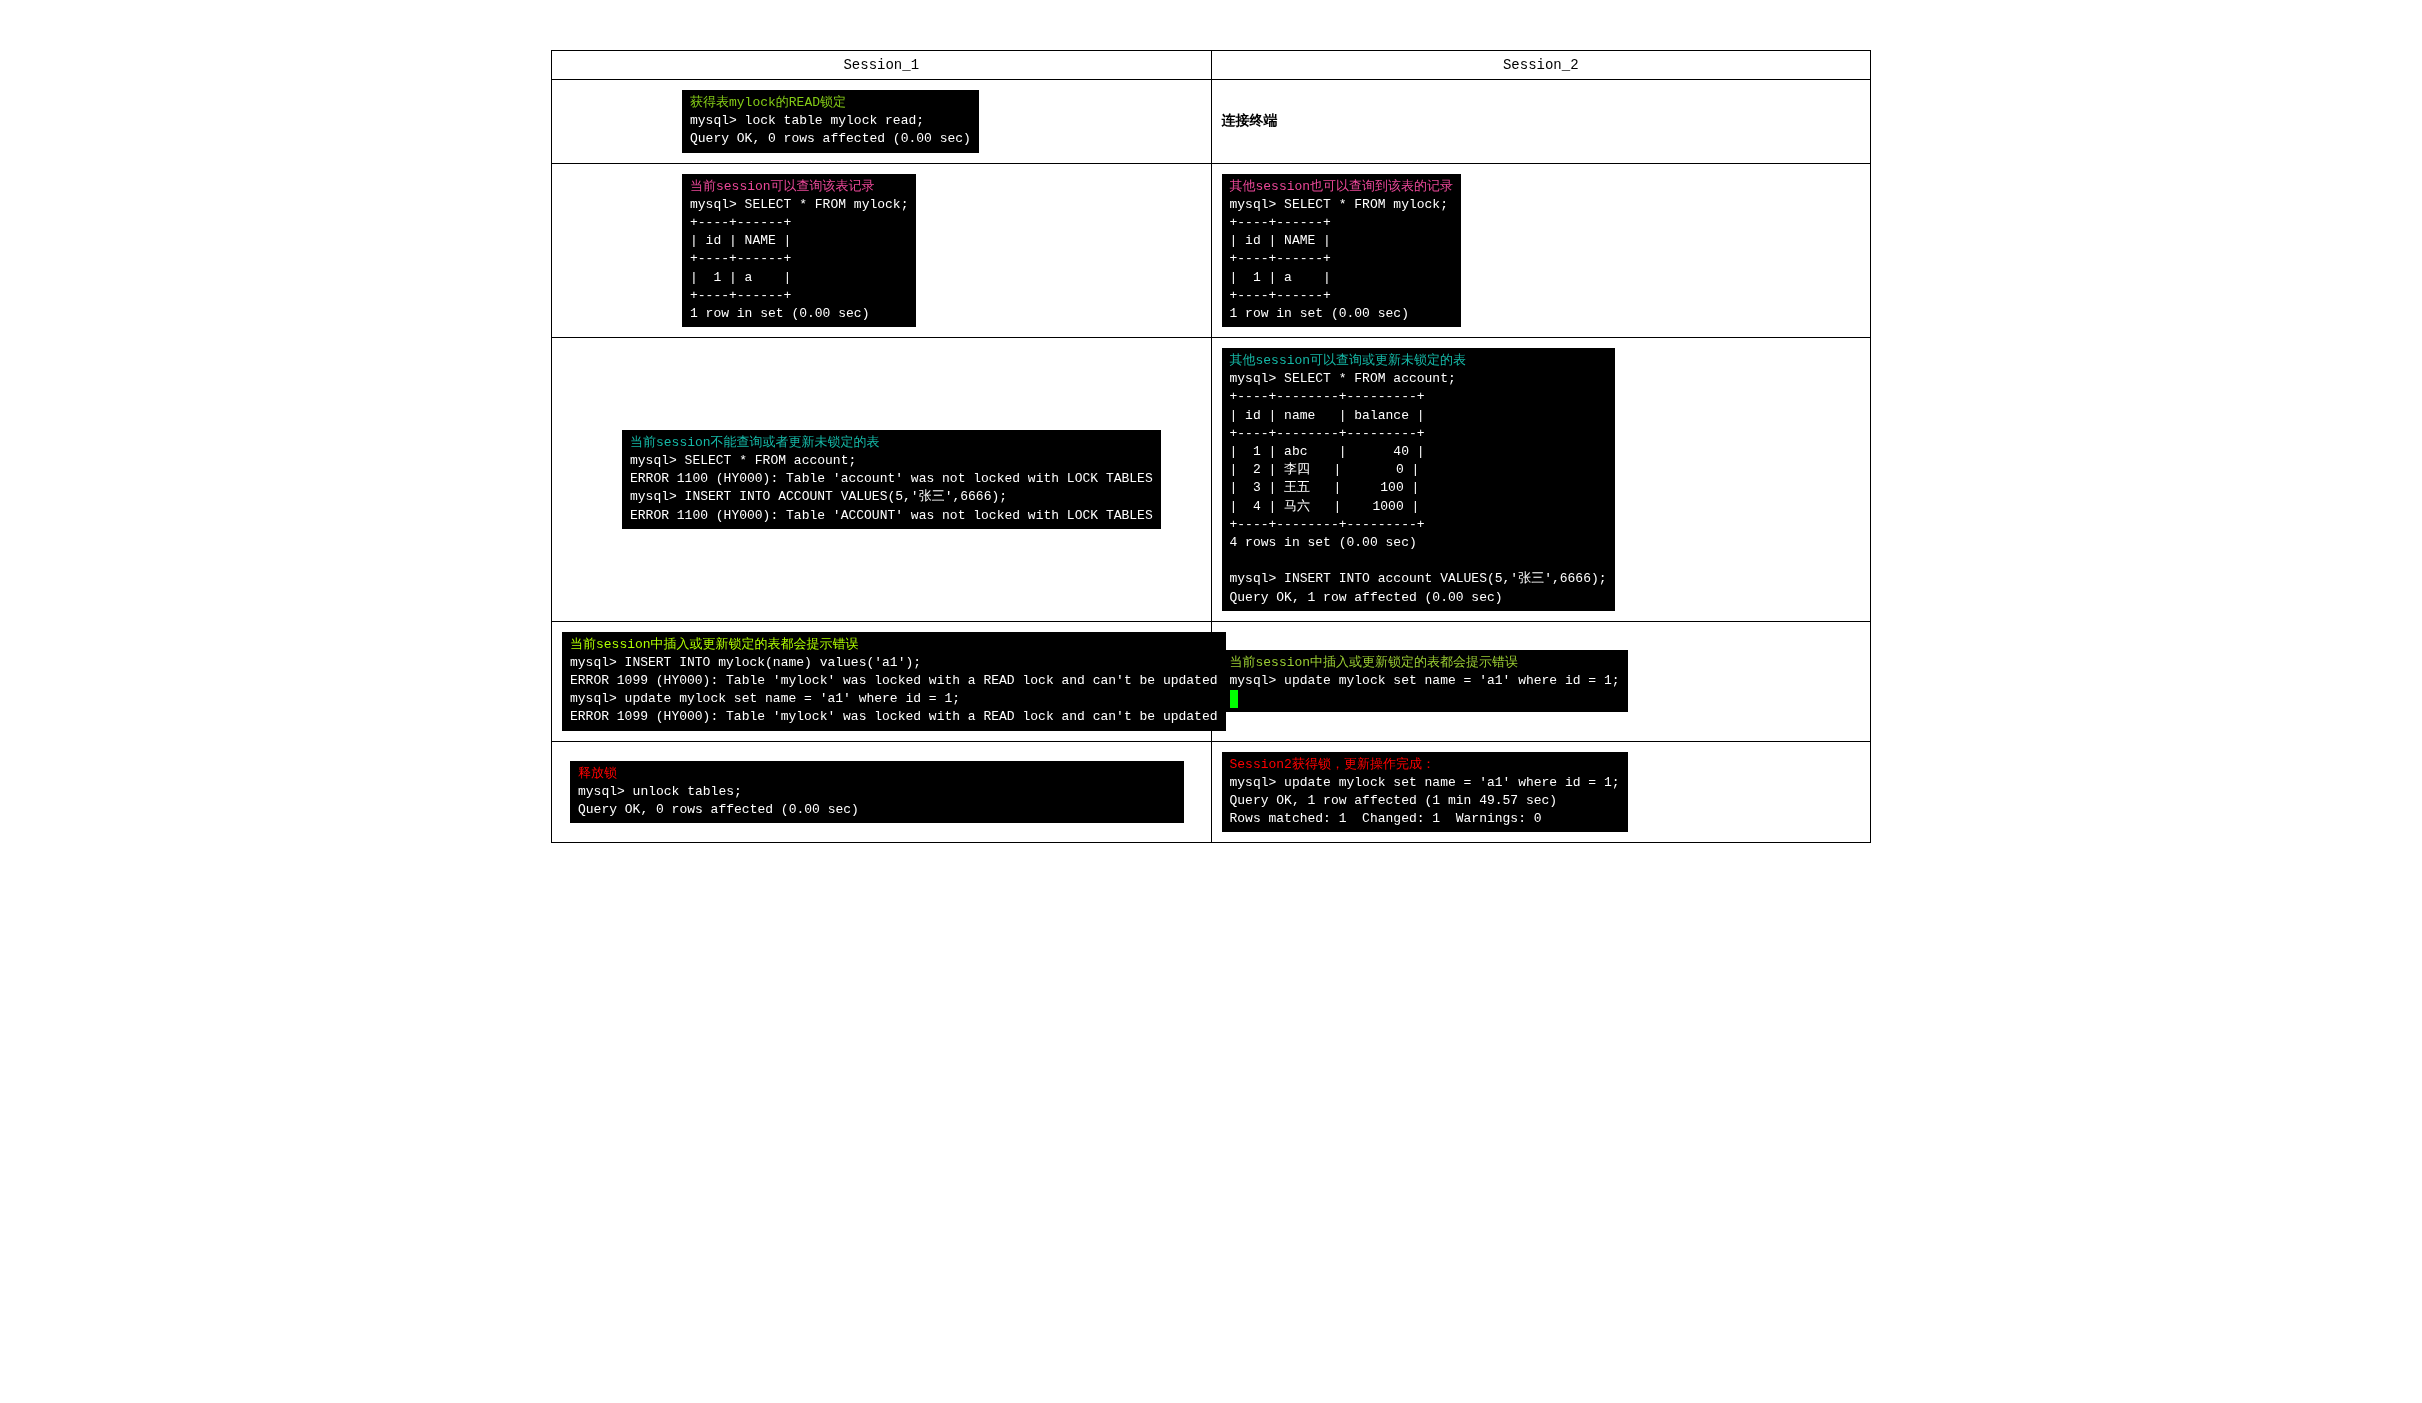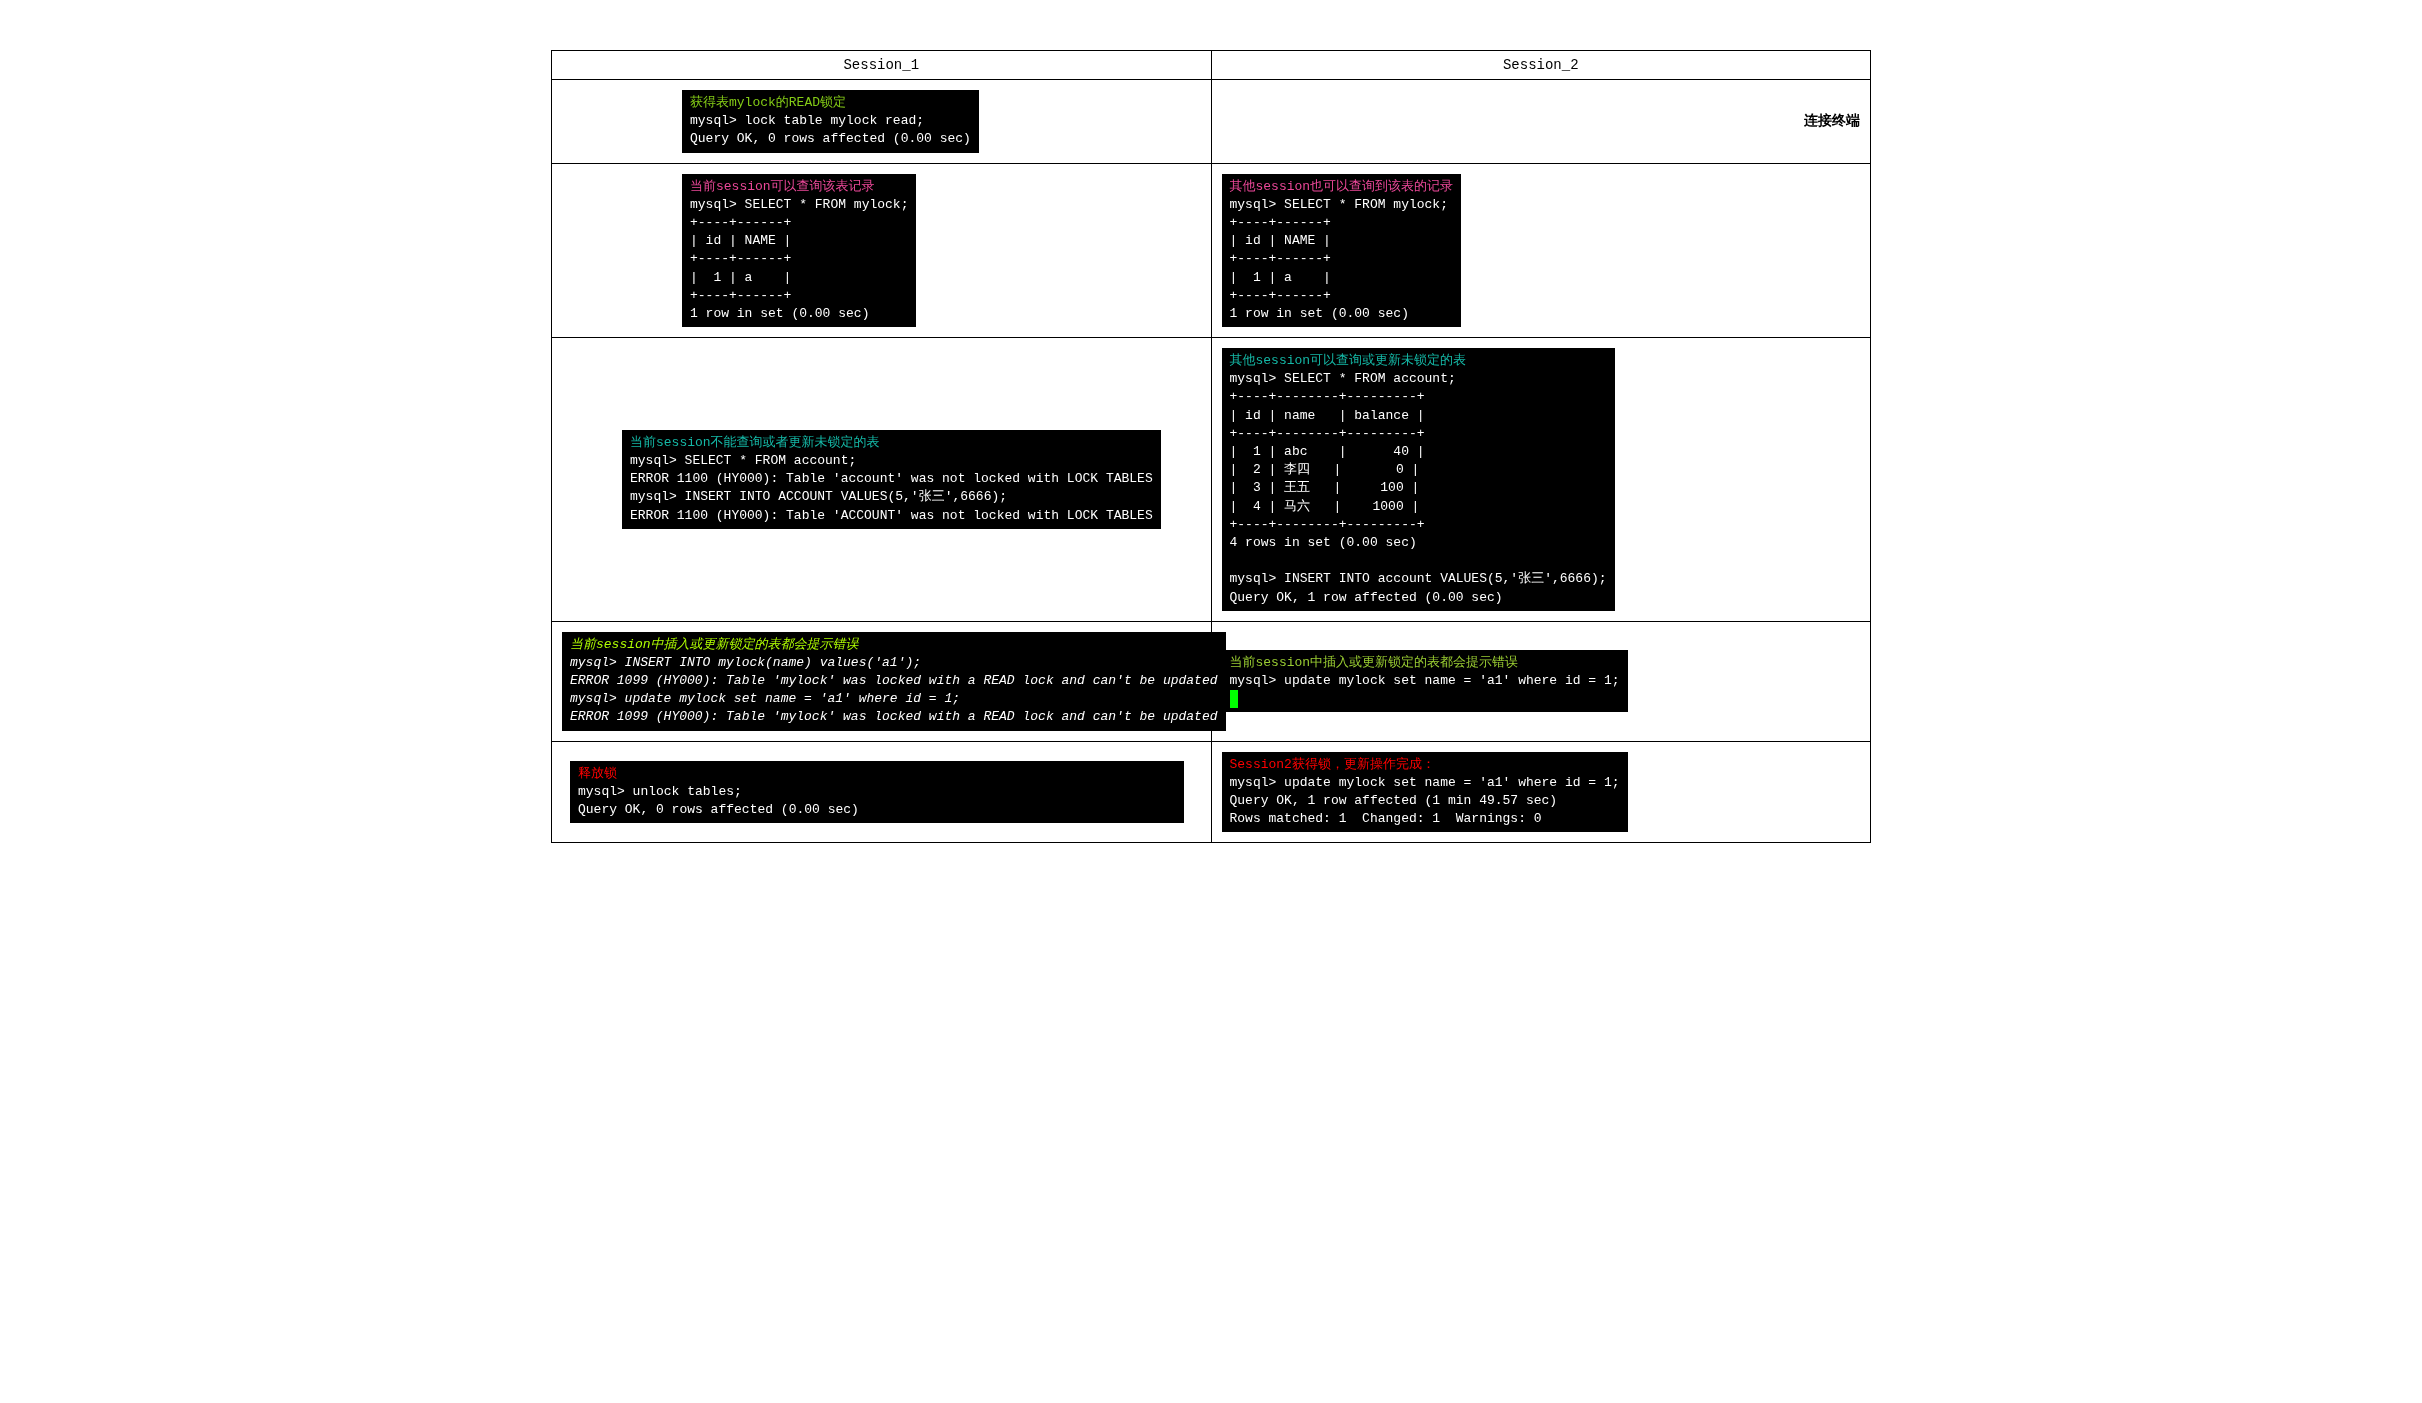--- a/index.html
+++ b/index.html
@@ -43,21 +43,21 @@
       display: inline-block;
       text-align: left;
     }
     .t-green { color: #84cc16; }
     .t-orange { color: #ec4899; }
     .t-blue { color: #14b8a6; }
     .t-lime { color: #b0ff00; }
     .t-olive { color: #9acd32; }
     .t-red { color: #ff0000; }
     .plain-center {
-      text-align: right;
+      text-align: left;
       font-size: 14px;
       font-weight: bold;
     }
     .cell-wrap {
       display: flex;
       align-items: center;
     }
     .cell-wrap.center {
     }
     .cell-wrap.left {
@@ -148,21 +148,21 @@
 4 rows in set (0.00 sec)
 
 mysql&gt; INSERT INTO account VALUES(5,'张三',6666);
 Query OK, 1 row affected (0.00 sec)</span></div>
         </div>
       </td>
     </tr>
 
     <tr>
       <td>
-        <div class="cell-wrap left" style="padding-left:0;font-style:italic;">
+        <div class="cell-wrap left" style="padding-left:0;">
           <div class="terminal"><span class="t-lime">当前session中插入或更新锁定的表都会提示错误</span>
 <span>mysql&gt; INSERT INTO mylock(name) values('a1');
 ERROR 1099 (HY000): Table 'mylock' was locked with a READ lock and can't be updated
 mysql&gt; update mylock set name = 'a1' where id = 1;
 ERROR 1099 (HY000): Table 'mylock' was locked with a READ lock and can't be updated</span></div>
         </div>
       </td>
       <td>
         <div class="cell-wrap center">
           <div class="terminal"><span class="t-olive">当前session中插入或更新锁定的表都会提示错误</span>

